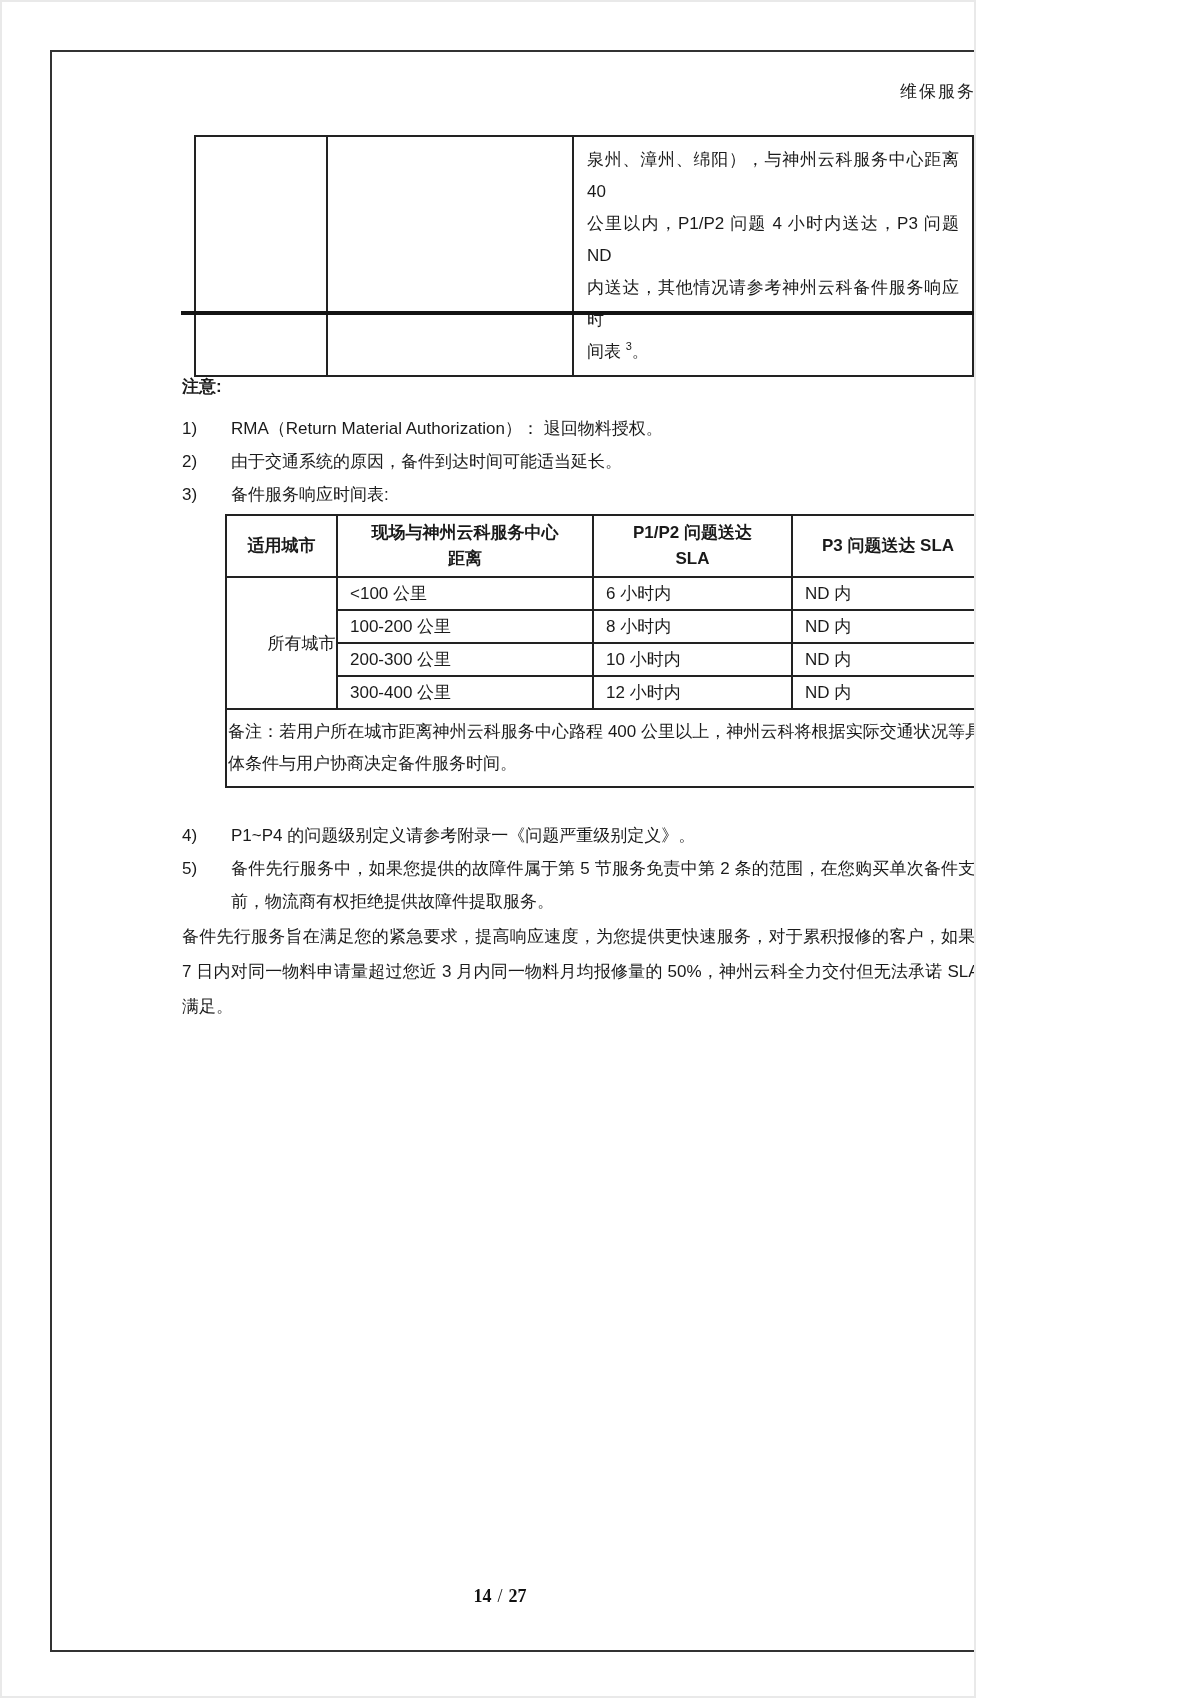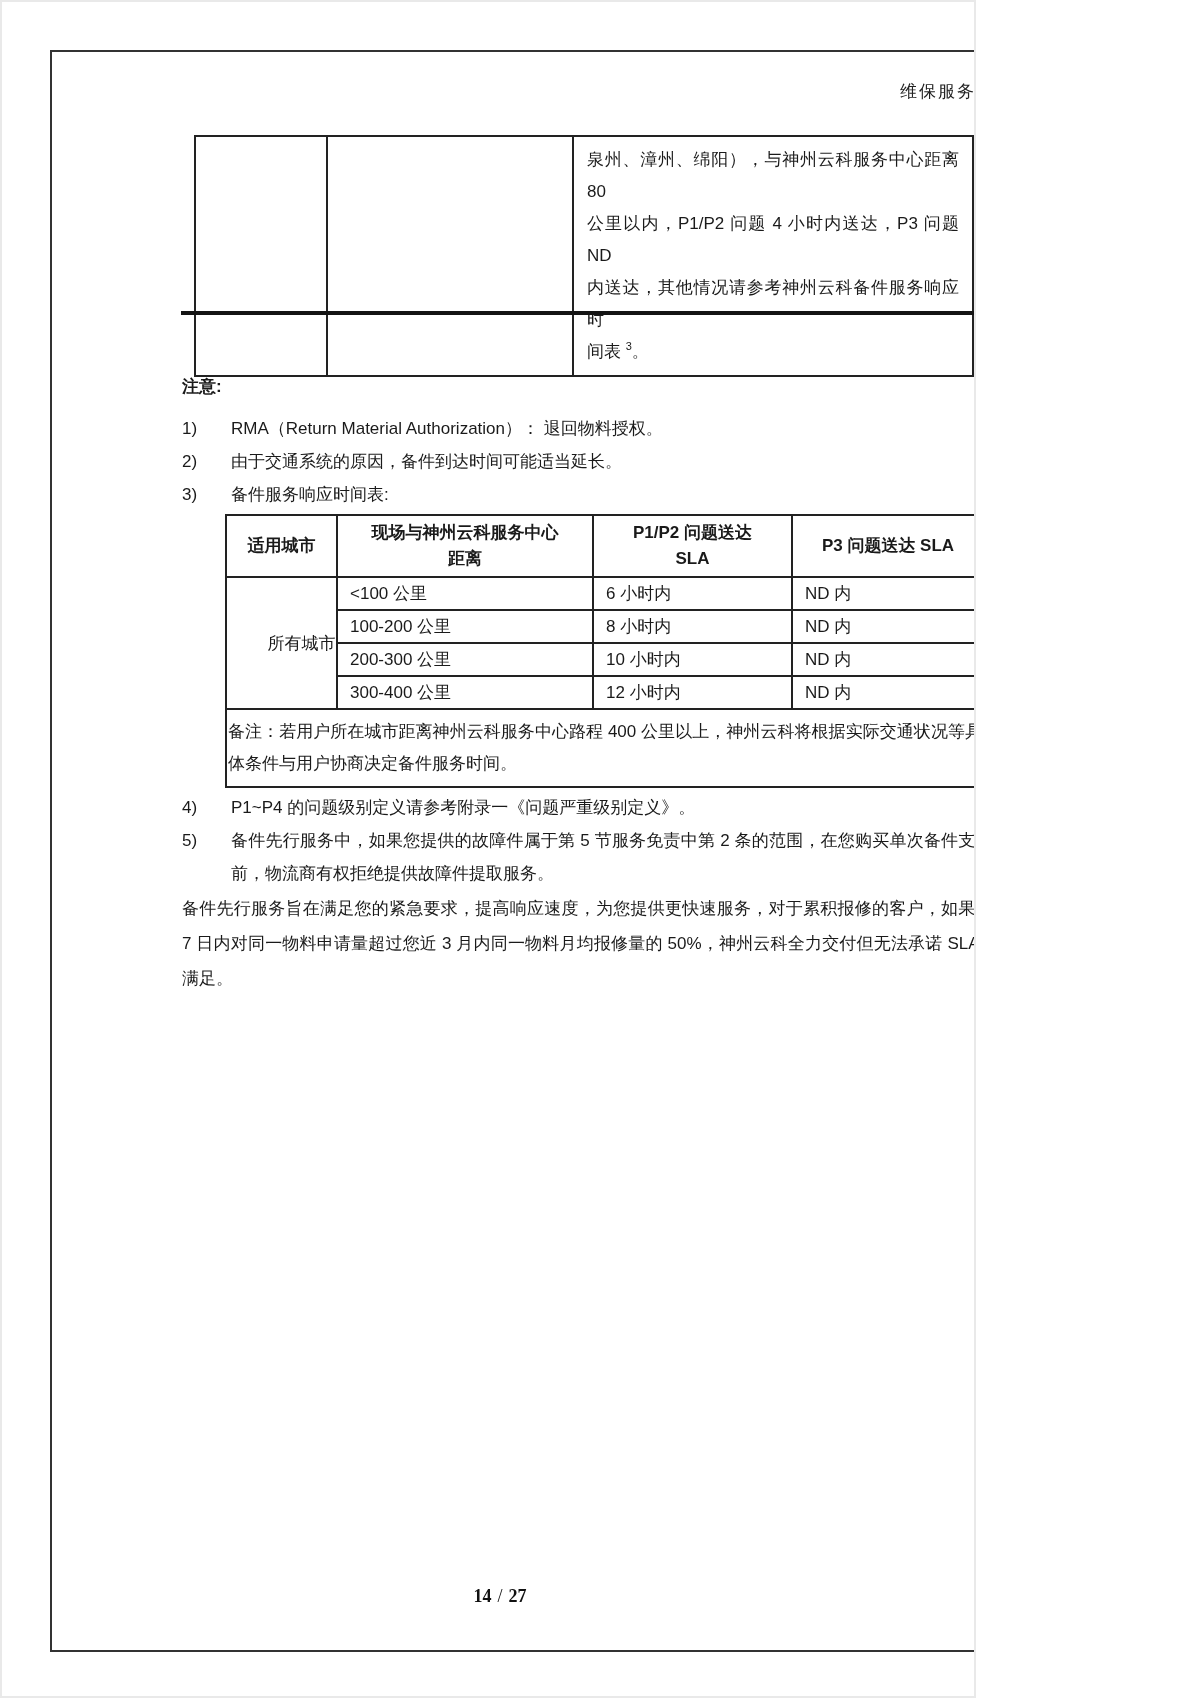--- a/index.html
+++ b/index.html
@@ -28,21 +28,21 @@
   .rule {
     position:absolute; left:179px; top:309px; width:843px; height:4px; background:#141414;
   }
   .content { position:absolute; left:180px; top:327px; width:845px; }
   .notice-heading { font-size:17px; font-weight:700; margin-bottom:13px; line-height:24px;margin-top:46px; }
   .note-item { display:flex; font-size:17px; line-height:33px; }
   .note-num { width:49px; flex:none; }
   .note-text { flex:1; text-align:justify; }
   
   .sla-table {
-    border-collapse:collapse; table-layout:fixed; margin:3px 0 3px 43px;
+    border-collapse:collapse; table-layout:fixed; margin:3px 0 31px 43px;
     font-size:17px;
   }
   .sla-table th, .sla-table td { border:2px solid #222; }
   .sla-table th {
     font-weight:700; text-align:center; vertical-align:middle;
     line-height:26px; padding:4px 2px; height:62px;
   }
   .sla-table td { height:33px; vertical-align:middle; }
   .sla-table td.left { text-align:left; padding:2px 12px; }
   .sla-table td.center { text-align:center;padding-left:40px; }
@@ -69,21 +69,21 @@
         <col style="width:144px">
         <col style="width:270px">
         <col style="width:431px">
       </colgroup>
     <tbody>
         <tr>
       <td style="height:152px;"></td>
       <td></td>
       <td>
         <div class="cell-text">
-          <div>泉州、漳州、绵阳），与神州云科服务中心距离 80</div>
+          <div>泉州、漳州、绵阳），与神州云科服务中心距离 40</div>
           <div>公里以内，P1/P2 问题 4 小时内送达，P3 问题 ND</div>
           <div>内送达，其他情况请参考神州云科备件服务响应时</div>
           <div><span>间表 </span><sup>3</sup><span>。</span></div>
         </div>
       </td>
     </tr>
   </tbody>
     </table>
 
   <div class="rule"></div>

